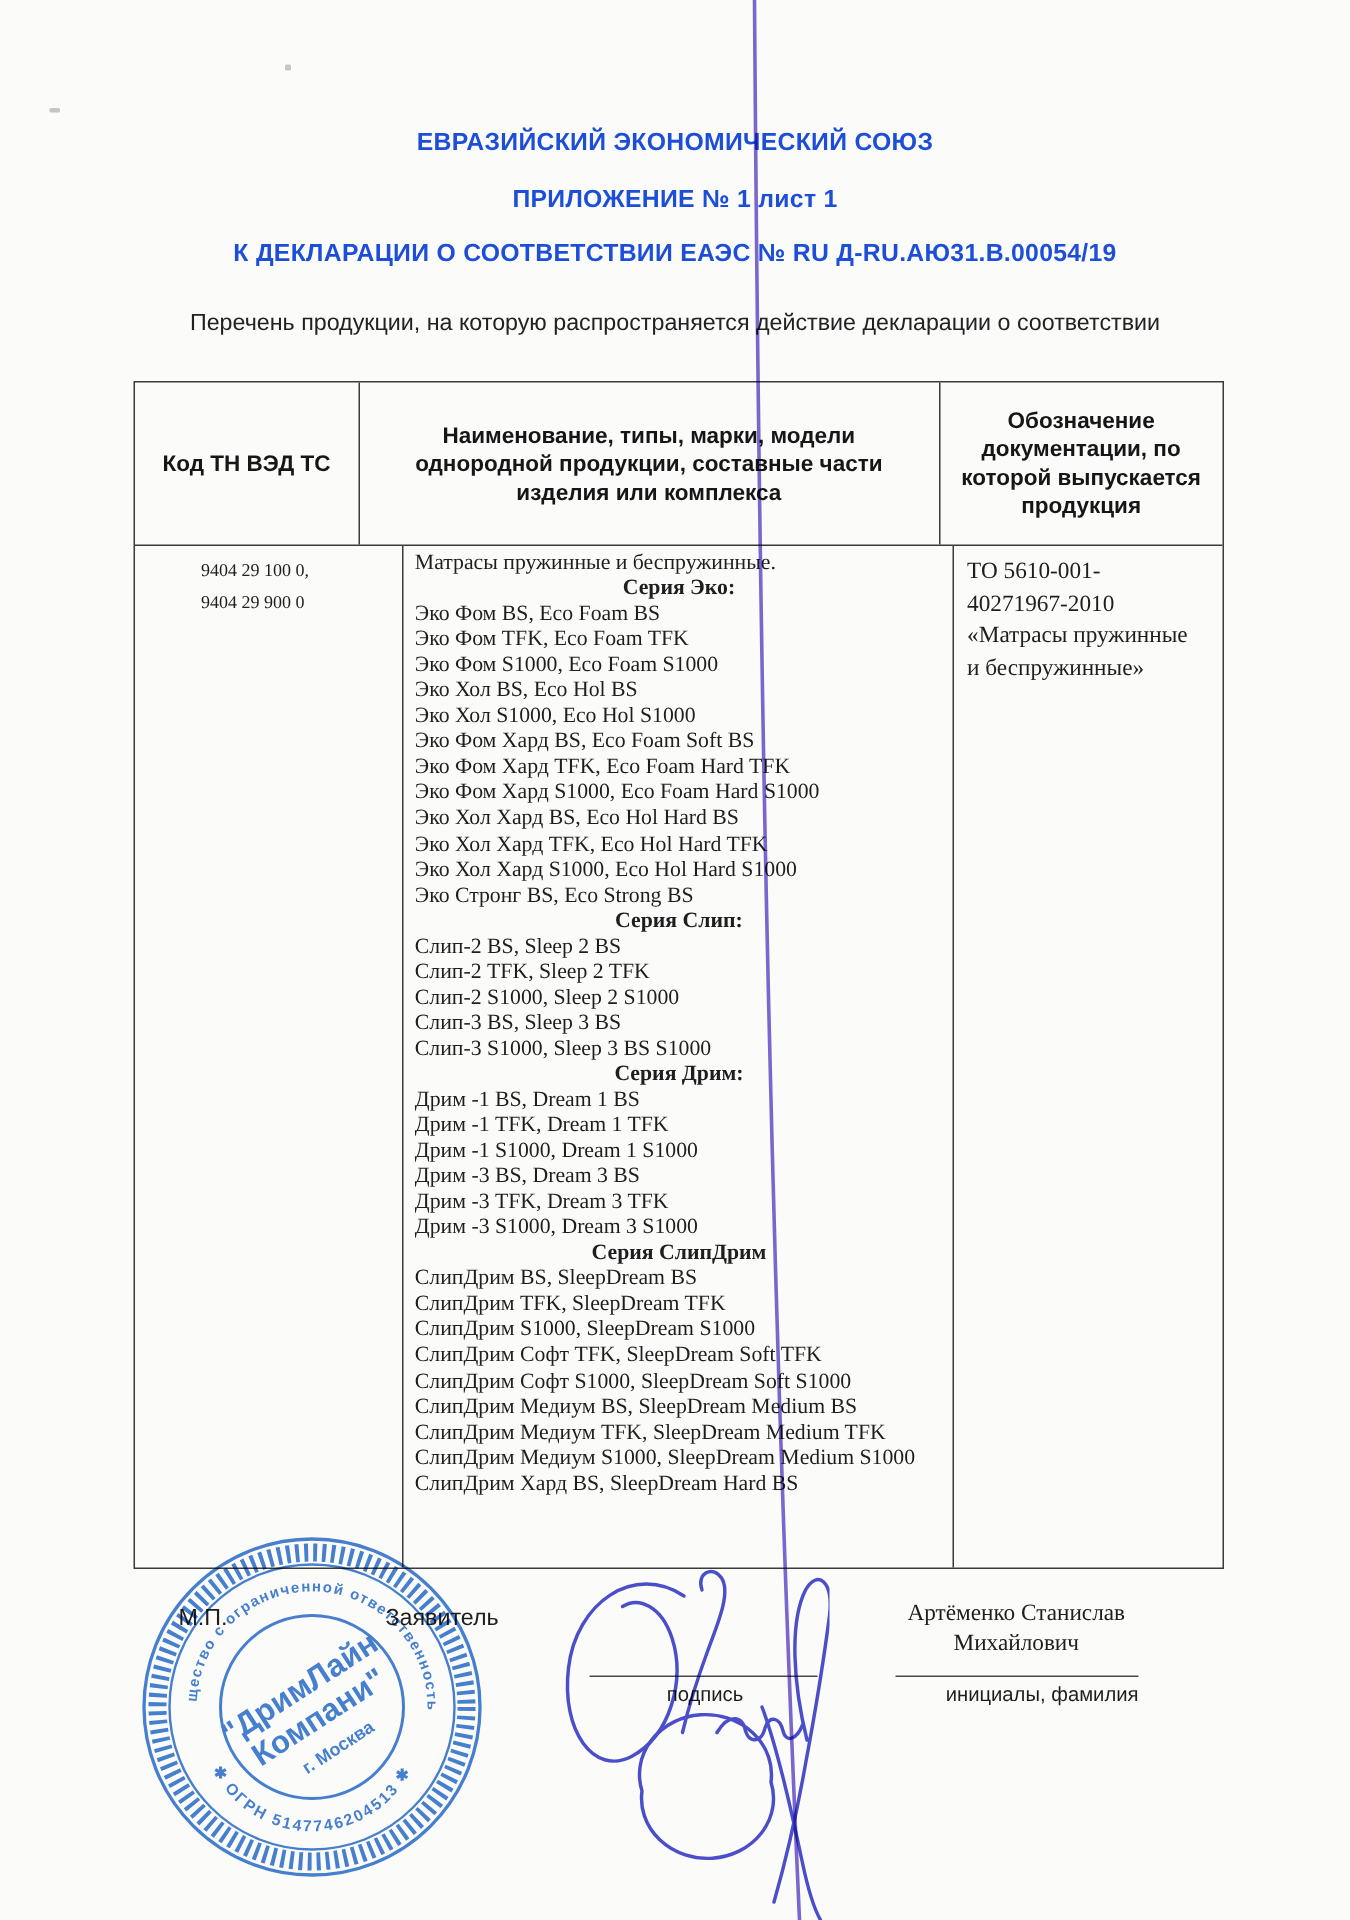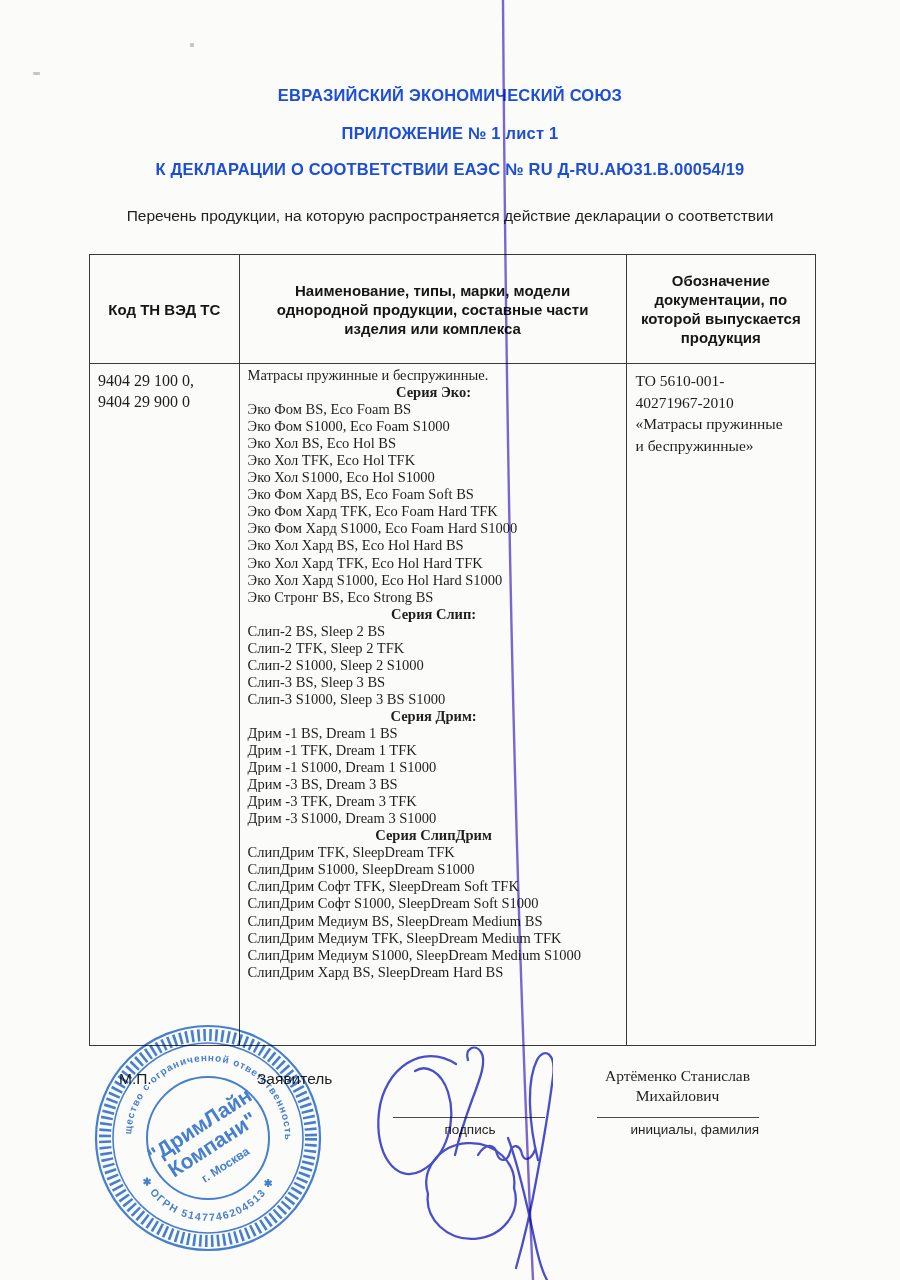--- a/index.html
+++ b/index.html
@@ -26,21 +26,21 @@
   .trow{display:flex;width:100%;}
   .thead{height:109px;border-bottom:1.8px solid #3a3a3a;box-sizing:border-box;}
   .tbody{flex:1;}
   .tcell{box-sizing:border-box;}
   .c1{width:150px;border-right:1.6px solid #3a3a3a;}
   .c2{width:388px;border-right:1.6px solid #3a3a3a;}
   .c3{width:189px;}
   .hcell{display:flex;align-items:center;justify-content:center;text-align:center;
     font-weight:bold;font-size:15px;line-height:19px;padding:4px 8px;color:#161616;}
   .serif{font-family:"Liberation Serif","DejaVu Serif",serif;}
-  .codes{padding:6px 8px;font-size:16px;line-height:21px;}
+  .codes{padding:6px 8px;font-size:12px;line-height:21px;margin-left:36px;}
   .plist{padding:3px 6px 0 8px;font-size:14.5px;line-height:17.05px;}
   .pline{white-space:nowrap;}
   .pline.b{font-weight:bold;text-align:center;}
   .doccol{padding:6px 6px 0 9px;font-size:15.5px;line-height:21.5px;}
   
   .mp{left:119px;top:1070px;font-size:15.5px;}
   .applicant{left:257px;top:1070px;font-size:15.5px;}
   .name{left:560px;top:1066px;width:235px;text-align:center;font-size:15.5px;line-height:20px;}
   .sigline{border-top:1.6px solid #4a4a4a;height:0;}
   .lineL{left:393px;top:1117px;width:152px;}
@@ -72,23 +72,23 @@
   </div>
   <div class="trow tbody">
     <div class="tcell c1 serif codes">
         <div class="pline">9404 29 100 0,</div>
         <div class="pline">9404 29 900 0</div>
       </div>
     <div class="tcell c2 serif plist">
         <div class="pline">Матрасы пружинные и беспружинные.</div>
         <div class="pline b">Серия Эко:</div>
         <div class="pline">Эко Фом BS, Eco Foam BS</div>
+        <div class="pline">Эко Фом TFK, Eco Foam TFK</div>
         <div class="pline">Эко Фом S1000,  Eco Foam S1000</div>
         <div class="pline">Эко Хол BS, Eco Hol BS</div>
-        <div class="pline">Эко Хол TFK, Eco Hol TFK</div>
         <div class="pline">Эко Хол S1000, Eco Hol S1000</div>
         <div class="pline">Эко Фом Хард BS, Eco Foam Soft BS</div>
         <div class="pline">Эко Фом Хард TFK, Eco Foam Hard TFK</div>
         <div class="pline">Эко Фом Хард S1000, Eco Foam Hard S1000</div>
         <div class="pline">Эко Хол Хард BS, Eco Hol Hard BS</div>
         <div class="pline">Эко Хол Хард TFK,  Eco Hol Hard TFK</div>
         <div class="pline">Эко Хол Хард S1000,  Eco Hol Hard S1000</div>
         <div class="pline">Эко Стронг BS, Eco Strong  BS</div>
         <div class="pline b">Серия Слип:</div>
         <div class="pline">Слип-2 BS, Sleep 2 BS</div>
@@ -97,20 +97,21 @@
         <div class="pline">Слип-3 BS, Sleep 3 BS</div>
         <div class="pline">Слип-3 S1000, Sleep 3 BS S1000</div>
         <div class="pline b">Серия Дрим:</div>
         <div class="pline">Дрим -1 BS, Dream 1 BS</div>
         <div class="pline">Дрим -1 TFK, Dream 1 TFK</div>
         <div class="pline">Дрим -1 S1000, Dream 1 S1000</div>
         <div class="pline">Дрим -3 BS, Dream 3 BS</div>
         <div class="pline">Дрим -3 TFK, Dream 3 TFK</div>
         <div class="pline">Дрим -3 S1000, Dream 3 S1000</div>
         <div class="pline b">Серия СлипДрим</div>
+        <div class="pline">СлипДрим BS, SleepDream BS</div>
         <div class="pline">СлипДрим TFK, SleepDream TFK</div>
         <div class="pline">СлипДрим S1000, SleepDream S1000</div>
         <div class="pline">СлипДрим  Софт TFK, SleepDream Soft TFK</div>
         <div class="pline">СлипДрим  Софт S1000, SleepDream Soft S1000</div>
         <div class="pline">СлипДрим  Медиум BS, SleepDream Medium BS</div>
         <div class="pline">СлипДрим  Медиум TFK, SleepDream Medium TFK</div>
         <div class="pline">СлипДрим  Медиум S1000, SleepDream Medium S1000</div>
         <div class="pline">СлипДрим  Хард BS, SleepDream Hard BS</div>
       </div>
     <div class="tcell c3 serif doccol">

